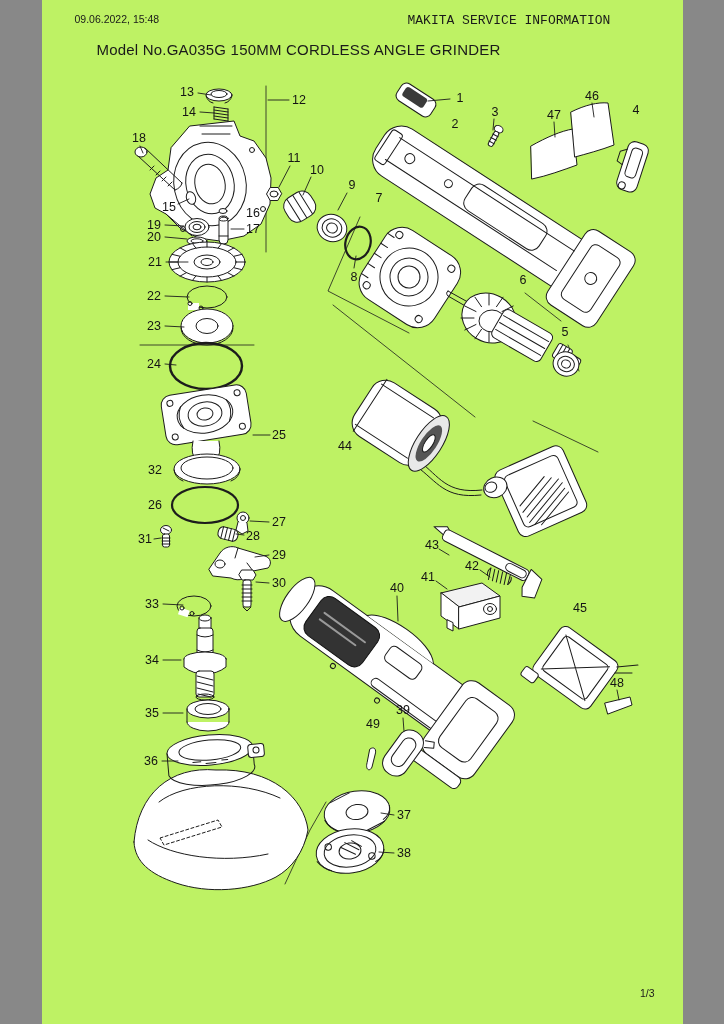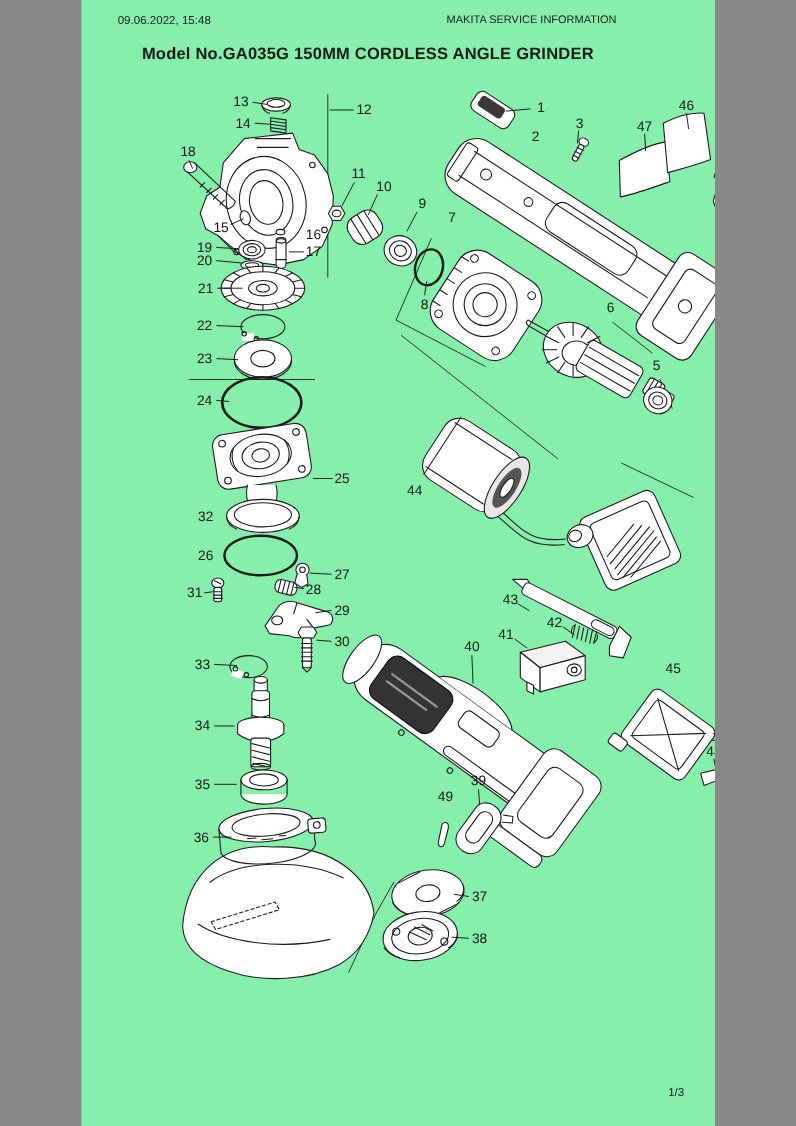--- a/index.html
+++ b/index.html
@@ -1,20 +1,20 @@
 <!DOCTYPE html>
 <html><head>
 <meta charset="utf-8">
 <style>
   html,body{margin:0;padding:0;background:#888;}
-  .page{position:relative;width:576px;height:1024px;background:#86efac;margin:0 auto;
+  .page{position:relative;width:641px;height:1024px;background:#bef264;margin:0 auto;
         font-family:"Liberation Sans",sans-serif;color:#1a1a1a;overflow:hidden;}
   .hdr-left{position:absolute;left:33px;top:13px;font-size:10.5px;}
-  .hdr-center{position:absolute;left:332px;top:13px;font-size:10px;}
-  .doc-title{position:absolute;left:55px;top:41px;font-size:15px;font-weight:bold;letter-spacing:.2px;}
+  .hdr-center{position:absolute;left:366px;top:13px;font-size:13px;font-family:Liberation Mono, monospace;}
+  .doc-title{position:absolute;left:55px;top:41px;font-size:15px;font-weight:normal;letter-spacing:.2px;}
   .ftr-url{position:absolute;left:33px;top:987px;font-size:10.5px;}
   .ftr-page{position:absolute;right:28px;top:987px;font-size:10.5px;}
   svg.diagram{position:absolute;left:0;top:0;}
   svg text.callout{font-family:"Liberation Sans",sans-serif;font-size:12.5px;fill:#141414;}
 </style>
 </head>
 <body>
 
 <div class="page">
   <div class="hdr-left">09.06.2022, 15:48</div>

